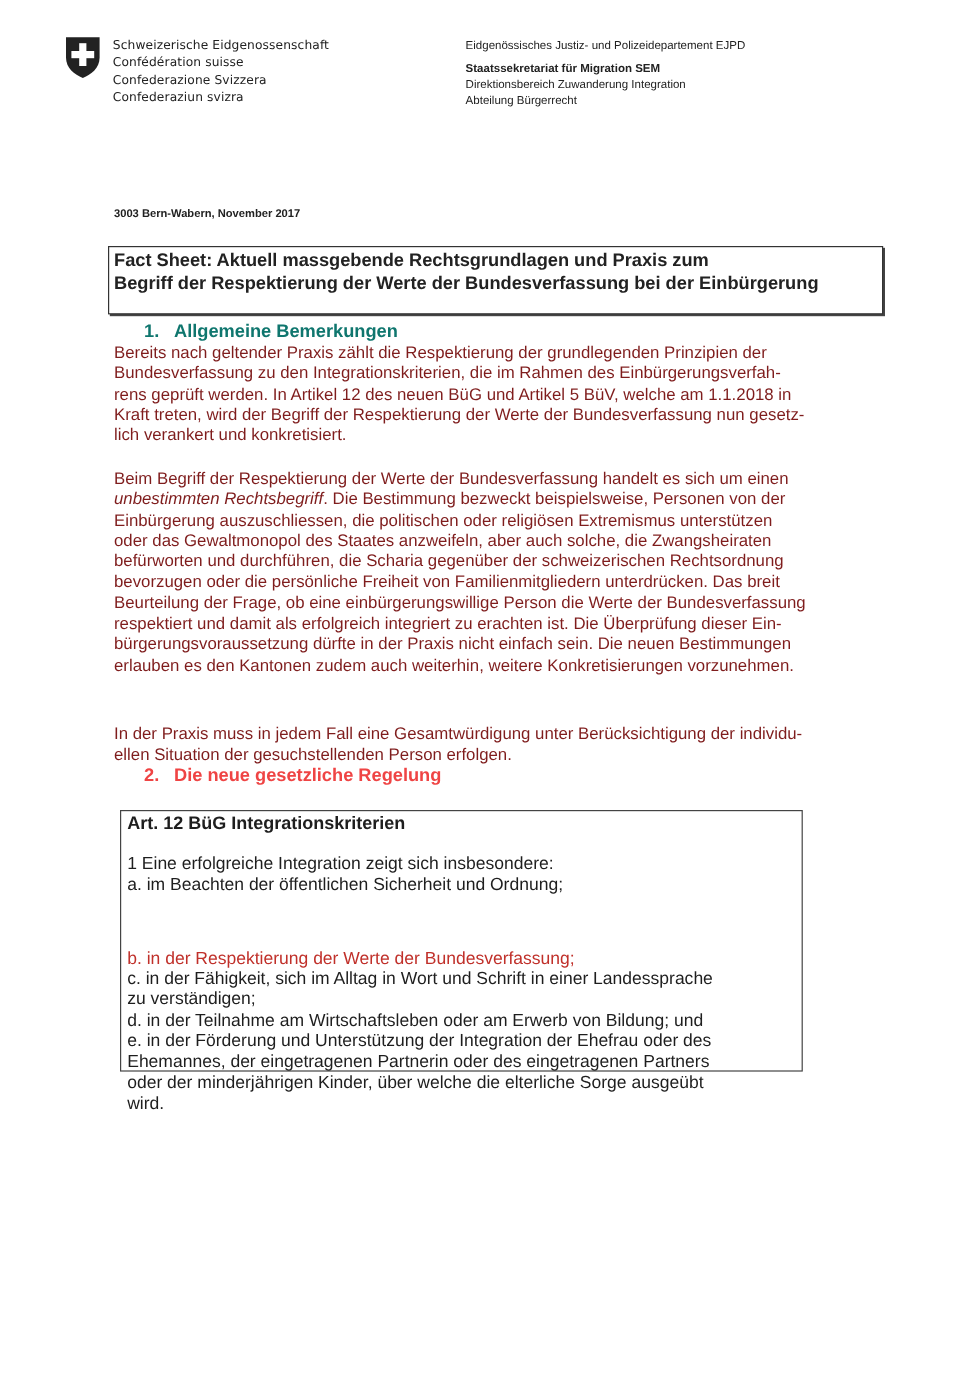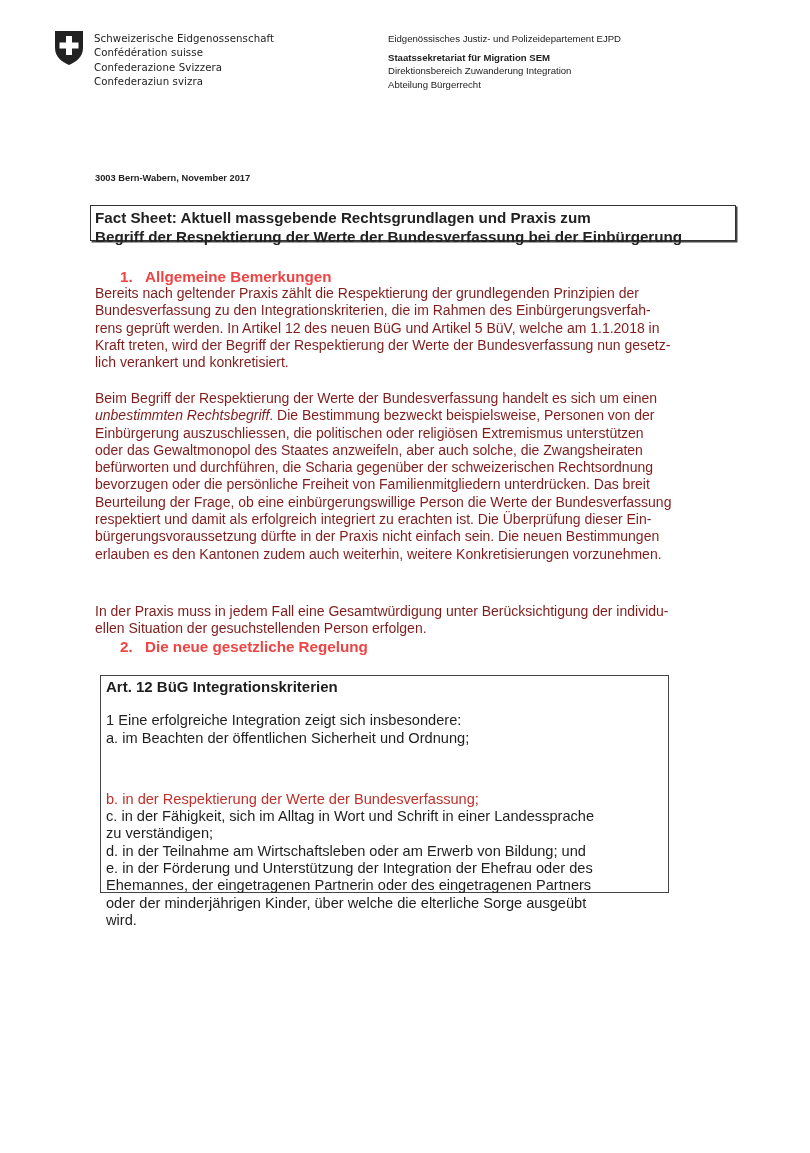--- a/index.html
+++ b/index.html
@@ -8,26 +8,26 @@
       font-family: "Liberation Sans", sans-serif; color: #1a1a1a;
     }
     .abs { position: absolute; }
     .logo-shield { left: 54px; top: 30px; width: 30px; height: 36px; }
     .fed-names { left: 94px; top: 32px; font-family: "DejaVu Sans", sans-serif; font-size: 10.2px; line-height: 14.4px; color: #222; letter-spacing: 0.1px; }
     .dept { left: 388px; top: 32px; font-size: 9.6px; line-height: 13.5px; color: #222; }
     .dept .d-top { margin-bottom: 5px; }
     .dept .d-bold { font-weight: bold; }
     .place-date { left: 95px; top: 173px; font-size: 9.3px; font-weight: bold; color: #222; }
     .fact-box {
-      left: 90px; top: 205px; width: 646px; height: 36px;
+      left: 90px; top: 205px; width: 646px; height: 57px;
       border: 1.3px solid #333; box-shadow: 1.5px 1.5px 0 #444;
       padding: 2px 0 0 4px; box-sizing: border-box;
       font-size: 15.2px; font-weight: bold; line-height: 19px; color: #222;
     }
-    .h1 { left: 120px; top: 268px; font-size: 15.2px; font-weight: bold; color: #ef4444; }
+    .h1 { left: 120px; top: 268px; font-size: 15.2px; font-weight: bold; color: #0f766e; }
     .h1 .num { display: inline-block; width: 25px; }
     .para { left: 95px; width: 650px; font-size: 14px; line-height: 17.3px; color: #7f1d1d; }
     .para p { margin: 0; }
     .p1 { top: 285px; }
     .p2 { top: 390px; }
     .p3 { top: 603px; }
     .h2 { left: 120px; top: 638px; font-size: 15.2px; font-weight: bold; color: #ef4444; }
     .h2 .num { display: inline-block; width: 25px; }
     .art-box {
       left: 100px; top: 675px; width: 569px; height: 218px;

